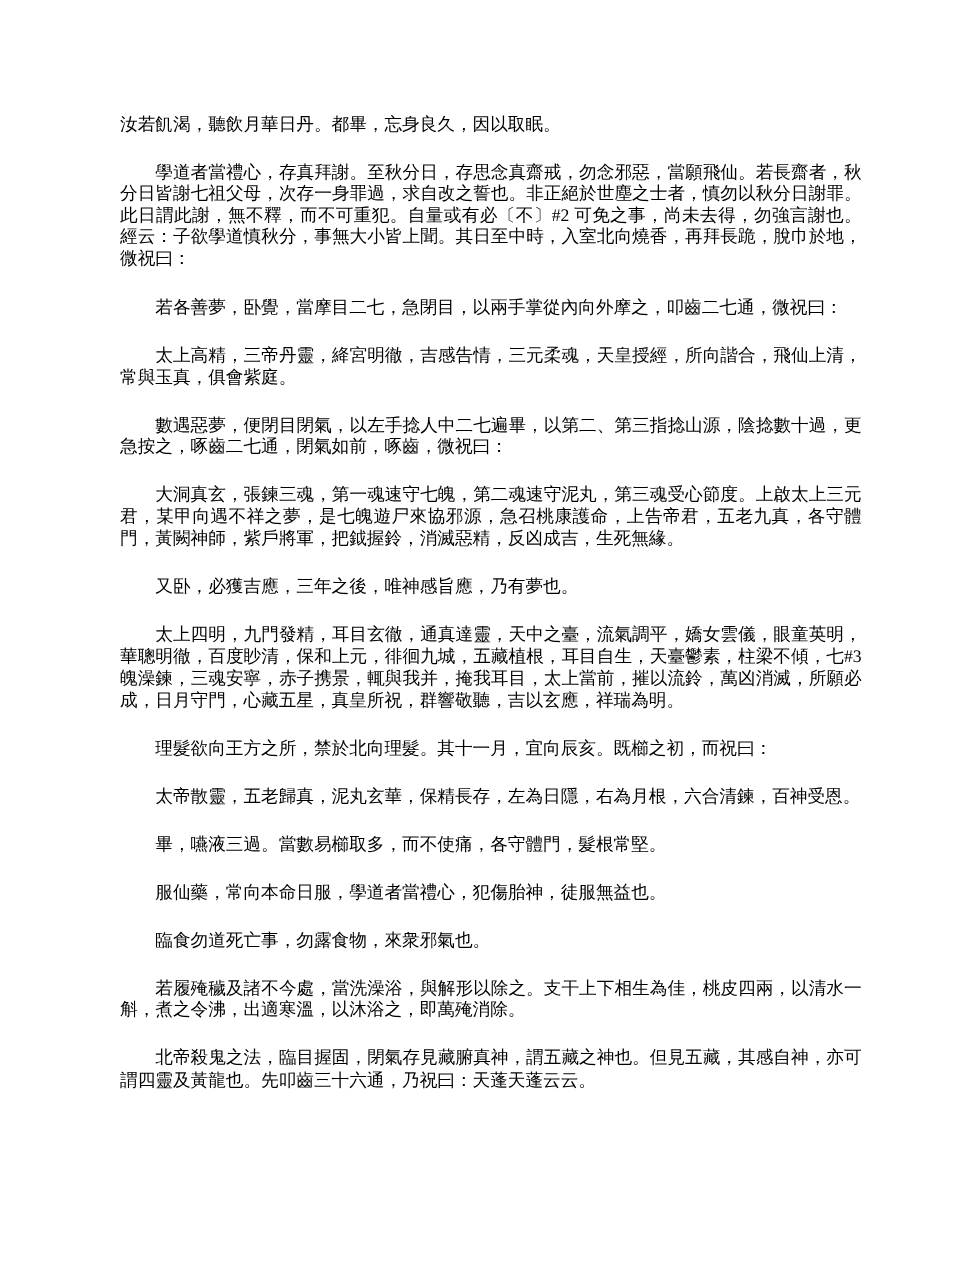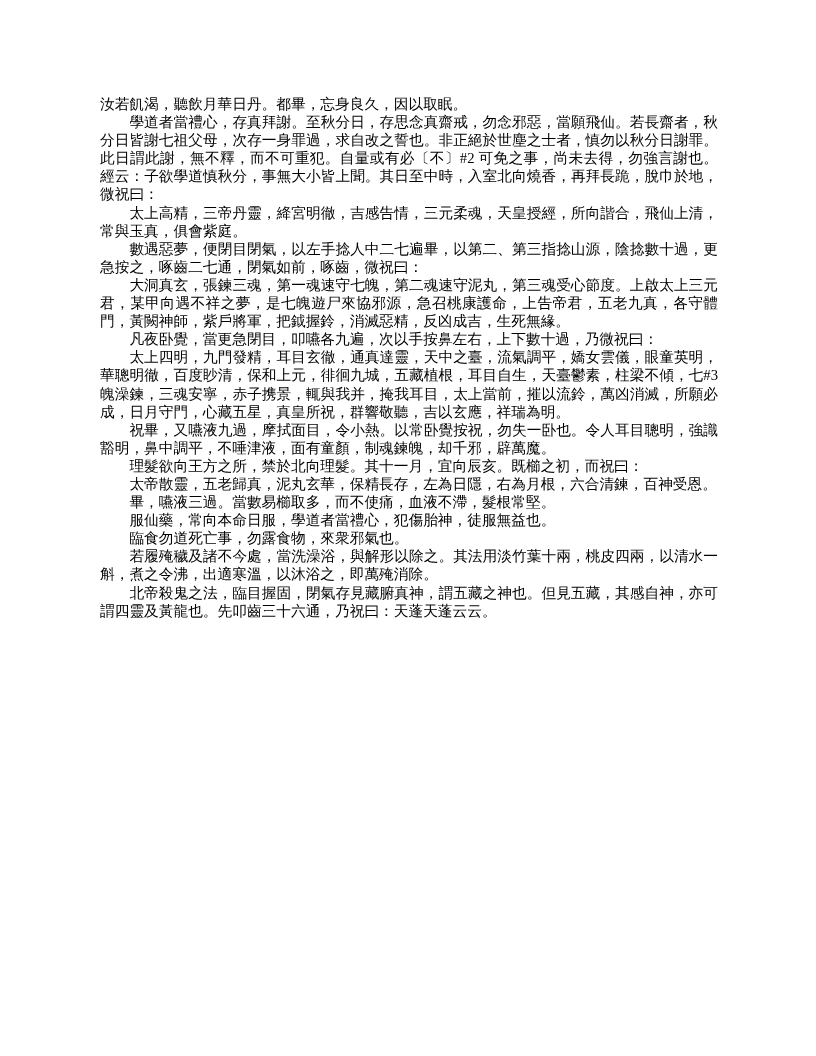--- a/index.html
+++ b/index.html
@@ -27,36 +27,37 @@
     font-size: 14.7px;
     line-height: 18.1px;
     letter-spacing: 0;
     text-align: justify;
     text-justify: inter-ideograph;
     word-break: break-all;
     overflow-wrap: break-word;
   }
   .para.indent {
     text-indent: 2em;
+    margin-top: 22px;
   }
 </style>
 </head>
 <body>
 
 <div class="page" style="background: rgb(255, 255, 255); color: rgb(0, 0, 0);">
   <div class="text-body" id="text-body">
       <p class="para">汝若飢渴，聽飲月華日丹。都畢，忘身良久，因以取眠。</p>
       <p class="para indent">學道者當禮心，存真拜謝。至秋分日，存思念真齋戒，勿念邪惡，當願飛仙。若長齋者，秋分日皆謝七祖父母，次存一身罪過，求自改之誓也。非正絕於世塵之士者，慎勿以秋分日謝罪。此日謂此謝，無不釋，而不可重犯。自量或有必〔不〕#2 可免之事，尚未去得，勿強言謝也。經云：子欲學道慎秋分，事無大小皆上聞。其日至中時，入室北向燒香，再拜長跪，脫巾於地，微祝曰：</p>
+      <p class="para indent">若各善夢，卧覺，當摩目二七，急閉目，以兩手掌從內向外摩之，叩齒二七通，微祝曰：</p>
       <p class="para indent">太上高精，三帝丹靈，絳宮明徹，吉感告情，三元柔魂，天皇授經，所向諧合，飛仙上清，常與玉真，俱會紫庭。</p>
       <p class="para indent">數遇惡夢，便閉目閉氣，以左手捻人中二七遍畢，以第二、第三指捻山源，陰捻數十過，更急按之，啄齒二七通，閉氣如前，啄齒，微祝曰：</p>
       <p class="para indent">大洞真玄，張鍊三魂，第一魂速守七魄，第二魂速守泥丸，第三魂受心節度。上啟太上三元君，某甲向遇不祥之夢，是七魄遊尸來協邪源，急召桃康護命，上告帝君，五老九真，各守體門，黃闕神師，紫戶將軍，把鉞握鈴，消滅惡精，反凶成吉，生死無緣。</p>
-      <p class="para indent">凡夜卧覺，當更急閉目，叩嚥各九遍，次以手按鼻左右，上下數十過，乃微祝曰：</p>
+      <p class="para indent">又卧，必獲吉應，三年之後，唯神感旨應，乃有夢也。</p>
       <p class="para indent">太上四明，九門發精，耳目玄徹，通真達靈，天中之臺，流氣調平，嬌女雲儀，眼童英明，華聰明徹，百度眇清，保和上元，徘徊九城，五藏植根，耳目自生，天臺鬱素，柱梁不傾，七#3 魄澡鍊，三魂安寧，赤子携景，輒與我并，掩我耳目，太上當前，摧以流鈴，萬凶消滅，所願必成，日月守門，心藏五星，真皇所祝，群響敬聽，吉以玄應，祥瑞為明。</p>
-      <p class="para indent">祝畢，又嚥液九過，摩拭面目，令小熱。以常卧覺按祝，勿失一卧也。令人耳目聰明，強識豁明，鼻中調平，不唾津液，面有童顏，制魂鍊魄，却千邪，辟萬魔。</p>
       <p class="para indent">理髮欲向王方之所，禁於北向理髮。其十一月，宜向辰亥。既櫛之初，而祝曰：</p>
       <p class="para indent">太帝散靈，五老歸真，泥丸玄華，保精長存，左為日隱，右為月根，六合清鍊，百神受恩。</p>
-      <p class="para indent">畢，嚥液三過。當數易櫛取多，而不使痛，血液不滯，髮根常堅。</p>
+      <p class="para indent">畢，嚥液三過。當數易櫛取多，而不使痛，各守體門，髮根常堅。</p>
       <p class="para indent">服仙藥，常向本命日服，學道者當禮心，犯傷胎神，徒服無益也。</p>
       <p class="para indent">臨食勿道死亡事，勿露食物，來衆邪氣也。</p>
-      <p class="para indent">若履殗穢及諸不今處，當洗澡浴，與解形以除之。其法用淡竹葉十兩，桃皮四兩，以清水一斛，煮之令沸，出適寒溫，以沐浴之，即萬殗消除。</p>
+      <p class="para indent">若履殗穢及諸不今處，當洗澡浴，與解形以除之。支干上下相生為佳，桃皮四兩，以清水一斛，煮之令沸，出適寒溫，以沐浴之，即萬殗消除。</p>
       <p class="para indent">北帝殺鬼之法，臨目握固，閉氣存見藏腑真神，謂五藏之神也。但見五藏，其感自神，亦可謂四靈及黃龍也。先叩齒三十六通，乃祝曰：天蓬天蓬云云。</p>
     </div>
 </div>
 
 </body></html>

